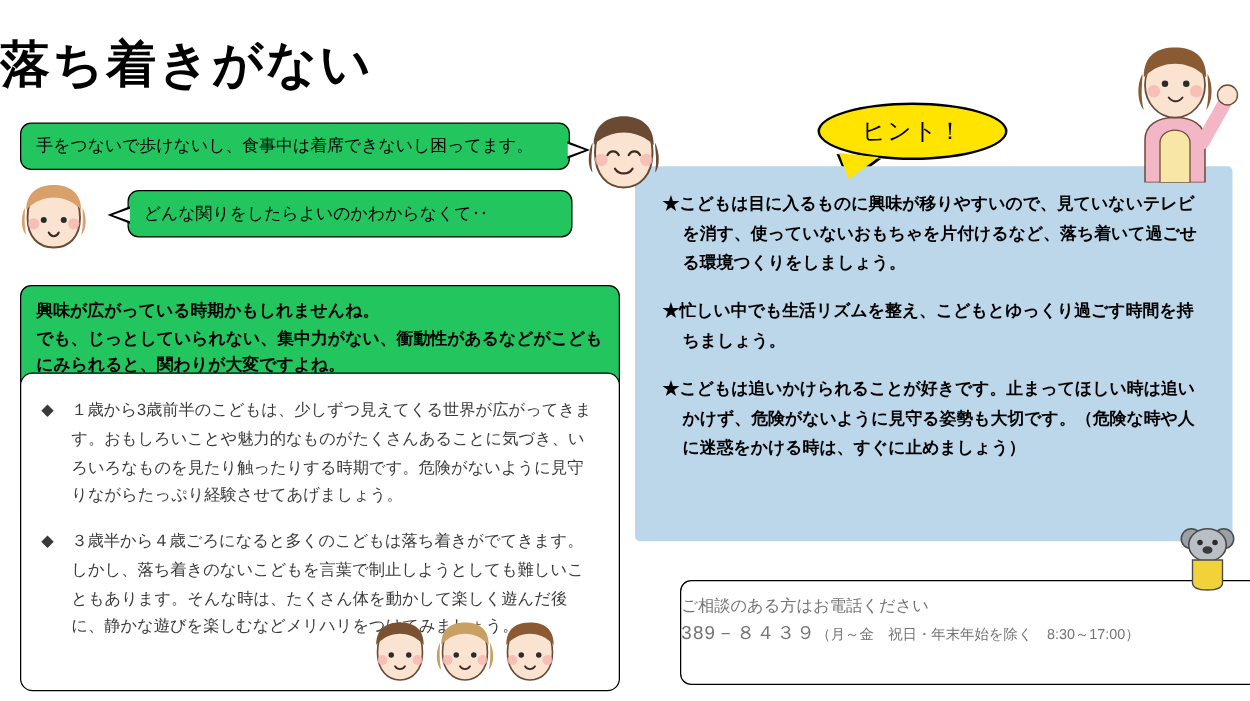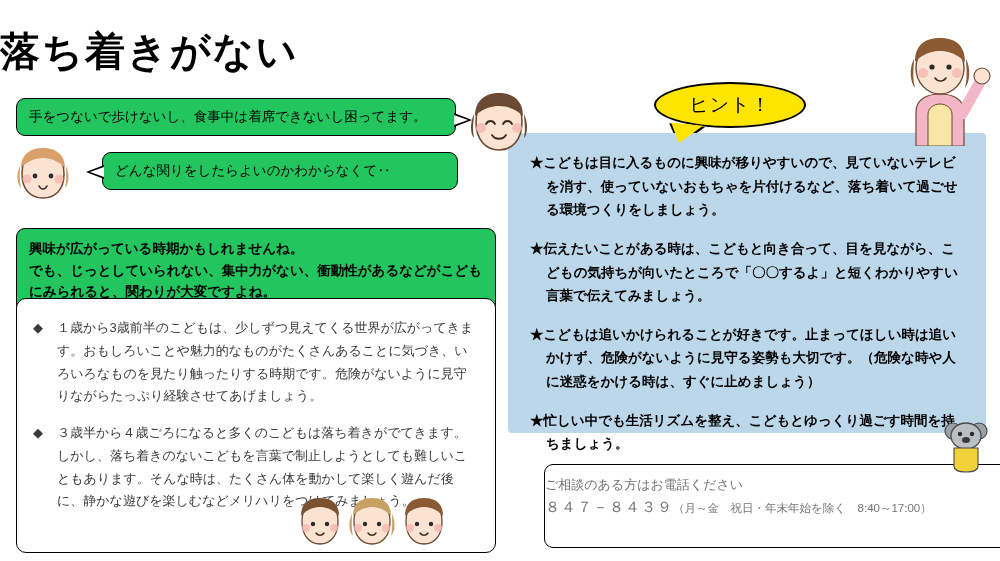--- a/index.html
+++ b/index.html
@@ -295,41 +295,38 @@
         <div class="info-text">３歳半から４歳ごろになると多くのこどもは落ち着きがでてきます。しかし、落ち着きのないこどもを言葉で制止しようとしても難しいこともあります。そんな時は、たくさん体を動かして楽しく遊んだ後に、静かな遊びを楽しむなどメリハリをつけてみましょう。</div>
       </div>
     </div>
   </div>
 
   <div class="hint-box">
     <div class="hint-item">
       <span class="ind">★こどもは目に入るものに興味が移りやすいので、見ていないテレビを消す、使っていないおもちゃを片付けるなど、落ち着いて過ごせる環境つくりをしましょう。</span>
     </div>
     <div class="hint-item">
-      <span class="ind">★伝えたいことがある時は、こどもと向き合って、目を見ながら、こどもの気持ちが向いたところで「〇〇するよ」と短くわかりやすい言葉で伝えてみましょう。</span>
+      <span class="ind">★忙しい中でも生活リズムを整え、こどもとゆっくり過ごす時間を持ちましょう。</span>
     </div>
     <div class="hint-item">
       <span class="ind">★こどもは追いかけられることが好きです。止まってほしい時は追いかけず、危険がないように見守る姿勢も大切です。（危険な時や人に迷惑をかける時は、すぐに止めましょう）</span>
-    </div>
-    <div class="hint-item">
-      <span class="ind">★忙しい中でも生活リズムを整え、こどもとゆっくり過ごす時間を持ちましょう。</span>
     </div>
   </div>
 
   <div class="hint-callout">
     <div class="ptr-b"></div>
     <div class="oval"></div>
     <div class="ptr"></div>
     <div class="label">ヒント！</div>
   </div>
 
   <div class="contact-box">
     <div>ご相談のある方はお電話ください</div>
     <div class="phone">
-      <span>８４７－８４３９</span><small>（月～金　祝日・年末年始を除く　8:40～17:00）</small>
+      <span>389－８４３９</span><small>（月～金　祝日・年末年始を除く　8:30～17:00）</small>
     </div>
   </div>
 
   <svg class="illus" style="left:466px; top:92px;" width="66" height="62" viewBox="0 0 66 62">
     <path d="M10,30 C10,10 22,3 33,3 C44,3 56,10 56,30 C56,48 46,58 33,58 C20,58 10,48 10,30 Z" fill="#fbe3d2" stroke="#6b4a33" stroke-width="1.6"></path>
     <path d="M9,24 C9,8 20,1 33,1 C46,1 57,8 57,24 C57,24 48,14 33,14 C18,14 9,24 9,24 Z" fill="#6b4a33"></path>
     <path d="M8,22 C4,30 4,42 8,46 C6,36 8,28 8,22 Z" fill="#6b4a33"></path>
     <path d="M58,22 C62,30 62,42 58,46 C60,36 58,28 58,22 Z" fill="#6b4a33"></path>
     <circle cx="15" cy="36" r="5" fill="#f6b8b0" opacity="0.8"></circle>
     <circle cx="51" cy="36" r="5" fill="#f6b8b0" opacity="0.8"></circle>

